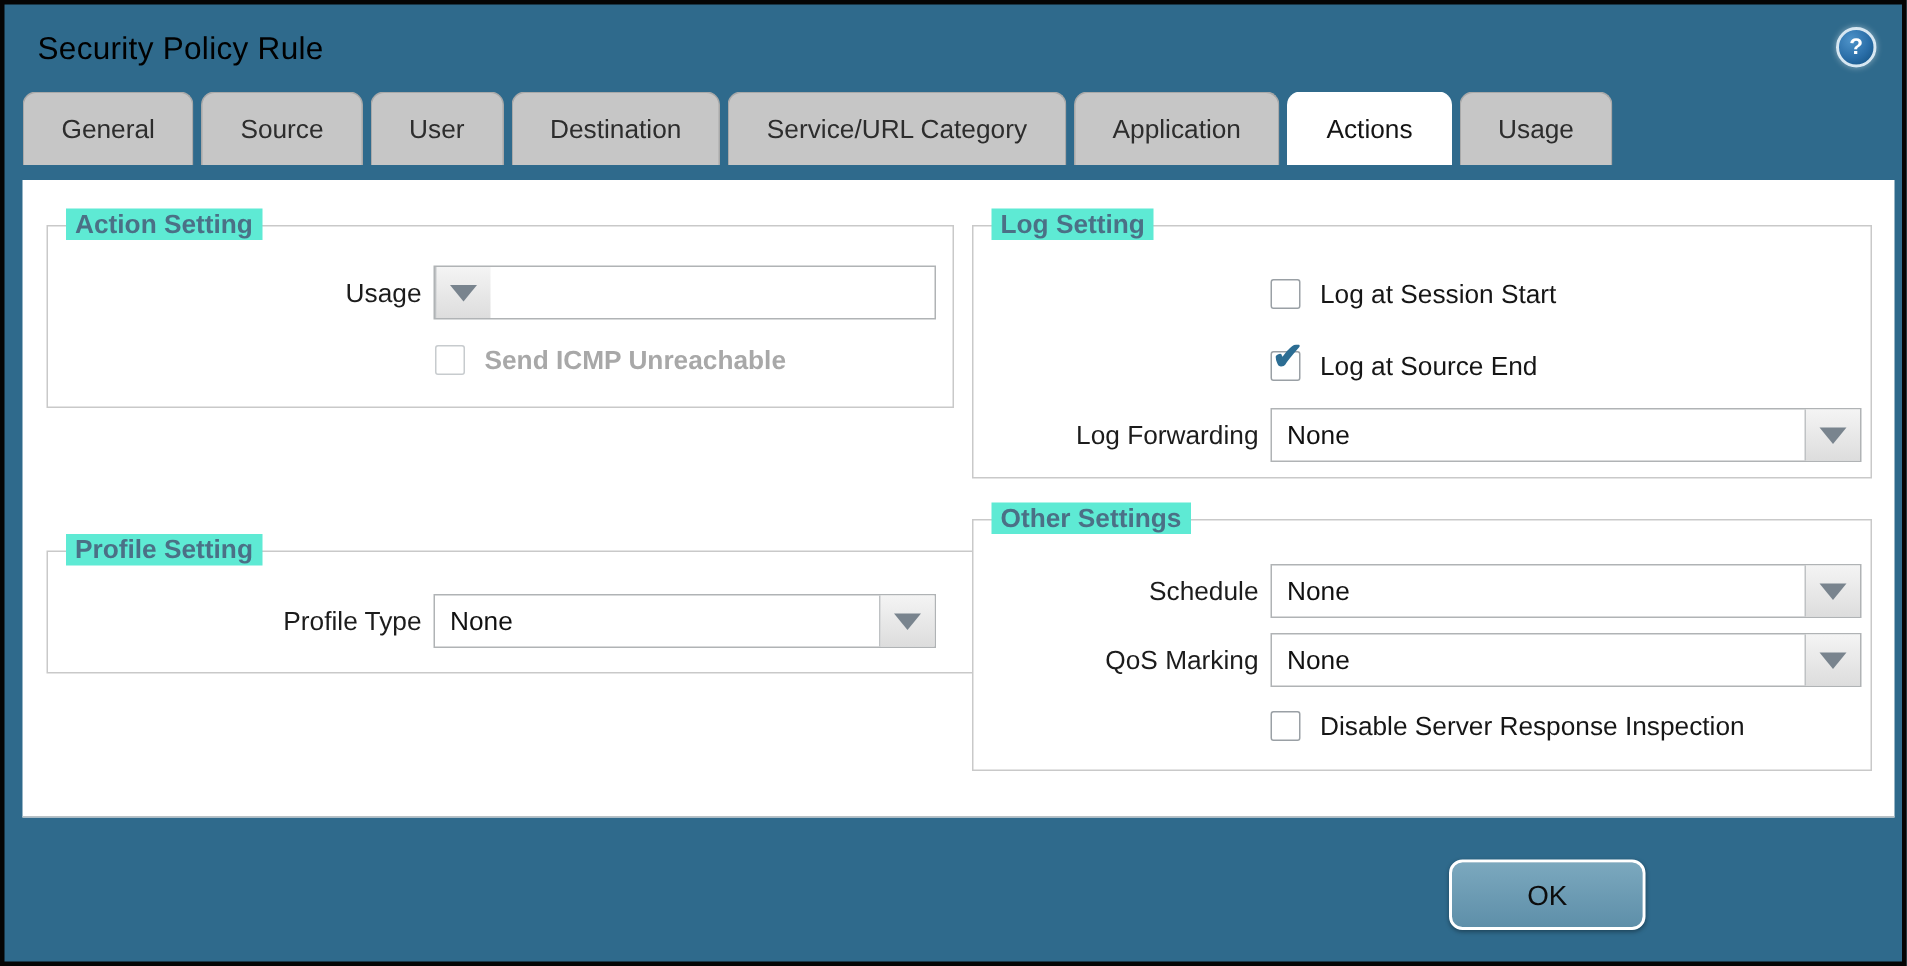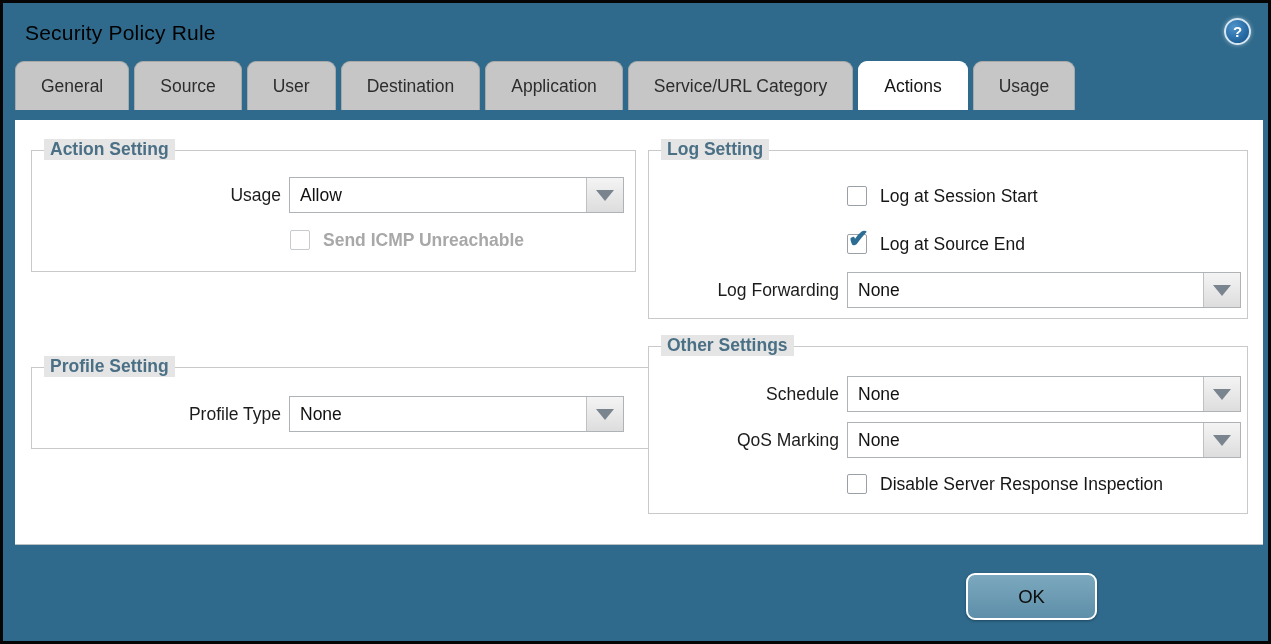--- a/index.html
+++ b/index.html
@@ -59,21 +59,21 @@
     z-index: 2;
   }
 
   .fieldset {
     position: absolute;
     border: 1px solid #c9c9c9;
     background: #ffffff;
   }
   .legend {
     position: absolute; top: -12px; left: 12px;
-    background: #e5e5e5; padding: 0 6px;
+    background: #5eead4; padding: 0 6px;
     font-size: 17.5px; font-weight: bold; color: #4b7086;
     white-space: nowrap;
   }
   .fs-action  { left: 16px;  top: 30px;  width: 605px; height: 122px; }
   .fs-profile { left: 16px;  top: 247px; width: 654px; height: 82px;  }
   .fs-log     { left: 633px; top: 30px;  width: 600px; height: 169px; }
   .fs-other   { left: 633px; top: 226px; width: 600px; height: 168px; }
 
   .row { position: absolute; height: 36px; }
   .field-label {
@@ -147,35 +147,34 @@
 <div class="dialog">
 
   <div class="title">Security Policy Rule</div>
   <div class="help">?</div>
 
   <div class="tabbar">
     <div class="tab">General</div>
     <div class="tab">Source</div>
     <div class="tab">User</div>
     <div class="tab">Destination</div>
+    <div class="tab">Service/URL Category</div>
     <div class="tab">Application</div>
-    <div class="tab">Service/URL Category</div>
     <div class="tab checked">Actions</div>
     <div class="tab">Usage</div>
   </div>
 
   <div class="content">
 
     <div class="fieldset fs-action">
       <div class="legend">Action Setting</div>
 
       <div class="row" style="top:26px; left:0; width:100%;">
         <div class="field-label" style="width:249px;">Usage</div>
         <div class="dropdown" style="left:257px; width:335px;">
-          <div class="dd-value">Allow</div>
           <div class="dd-btn">
             <div class="dd-arrow"></div>
           </div>
         </div>
       </div>
 
       <div class="cbrow disabled" style="top:78px; left:258px;">
         <div class="checkbox">
           
         </div>

